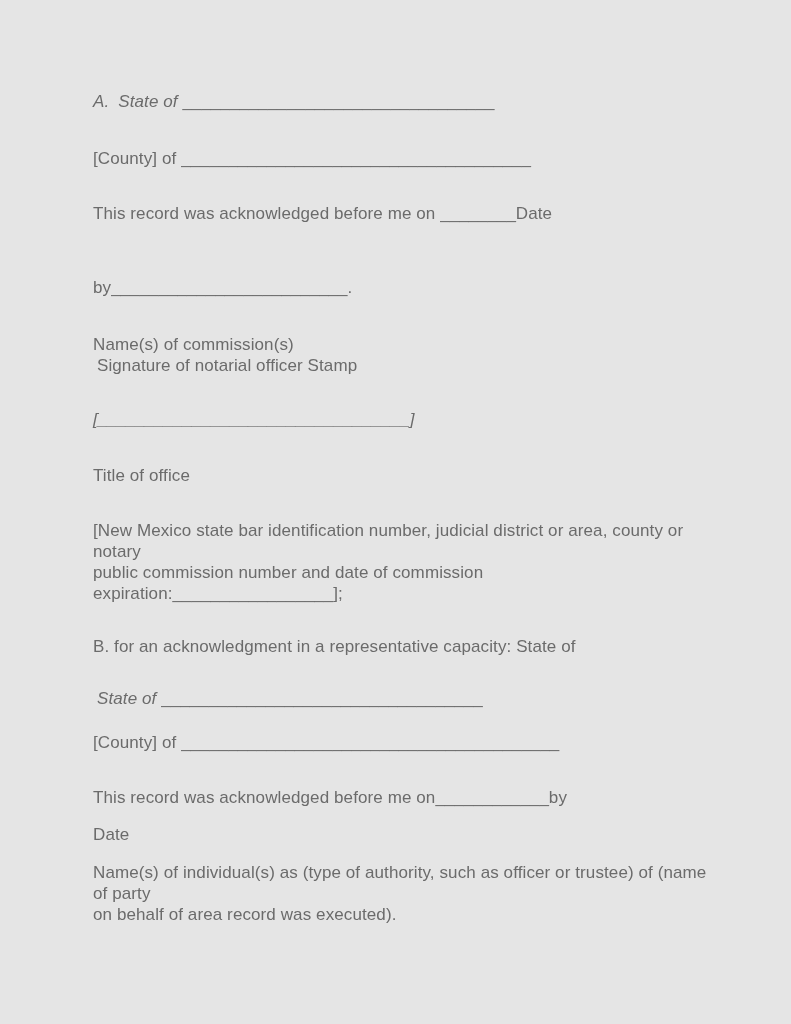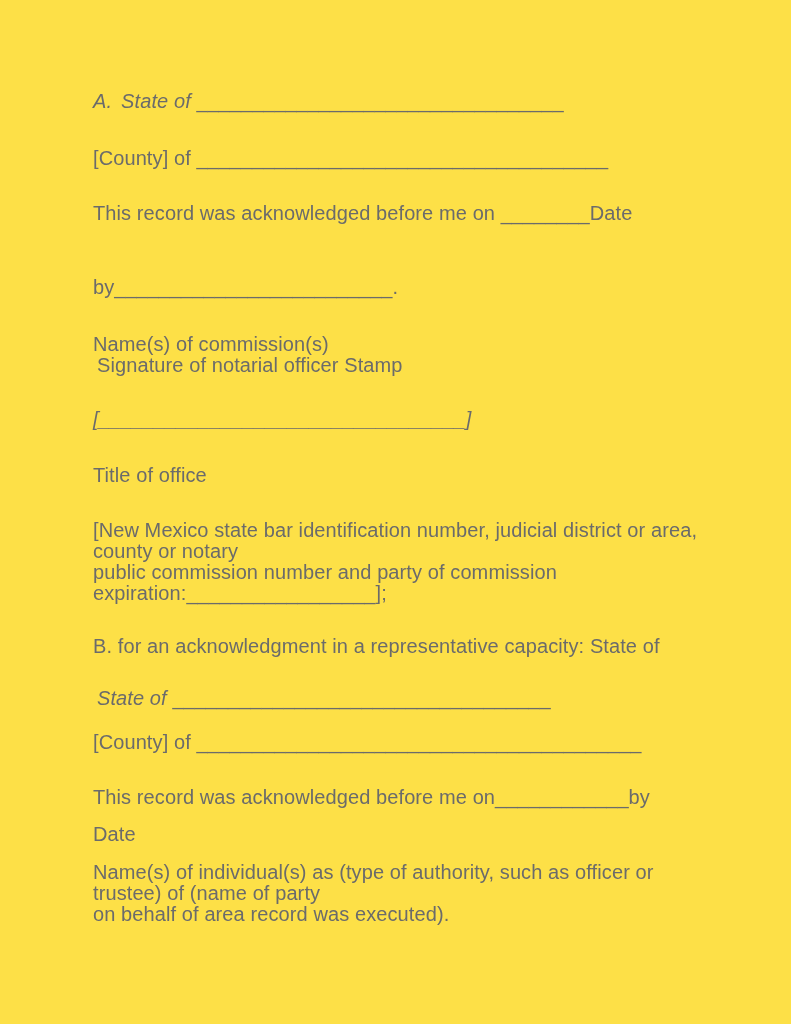--- a/index.html
+++ b/index.html
@@ -4,24 +4,24 @@
 <style>
   html, body {
     margin: 0;
     padding: 0;
     background: #ffffff;
   }
   .page {
     position: relative;
     width: 791px;
     height: 1024px;
-    background: #fde047;
+    background: #e5e5e5;
     overflow: hidden;
     font-family: "Liberation Sans", "DejaVu Sans", sans-serif;
-    font-size: 20px;
+    font-size: 17px;
     line-height: 21px;
     color: #6b6b6b;
     letter-spacing: 0.1px;
     box-sizing: border-box;
     padding: 91px 70px 0 93px;
   }
   .page p {
     margin: 0;
     max-width: 615px;
   }
@@ -67,21 +67,21 @@
   </p>
 
   <p class="m33 italic">
     <span>[</span><span class="blank">_________________________________</span><span>]</span>
   </p>
 
   <p class="m35">Title of office</p>
 
   <p class="m34">
     <span>[New Mexico state bar identification number, judicial district or area, county or notary</span><br>
-    <span>public commission number and party of commission expiration:</span><span class="blank">_________________</span><span>];</span>
+    <span>public commission number and date of commission expiration:</span><span class="blank">_________________</span><span>];</span>
   </p>
 
   <p class="m32">B. for an acknowledgment in a representative capacity: State of</p>
 
   <p class="m31">
     <span class="italic lead-space">State of </span><span class="blank">__________________________________</span>
   </p>
 
   <p class="m23">
     <span>[County] of </span><span class="blank">________________________________________</span>

